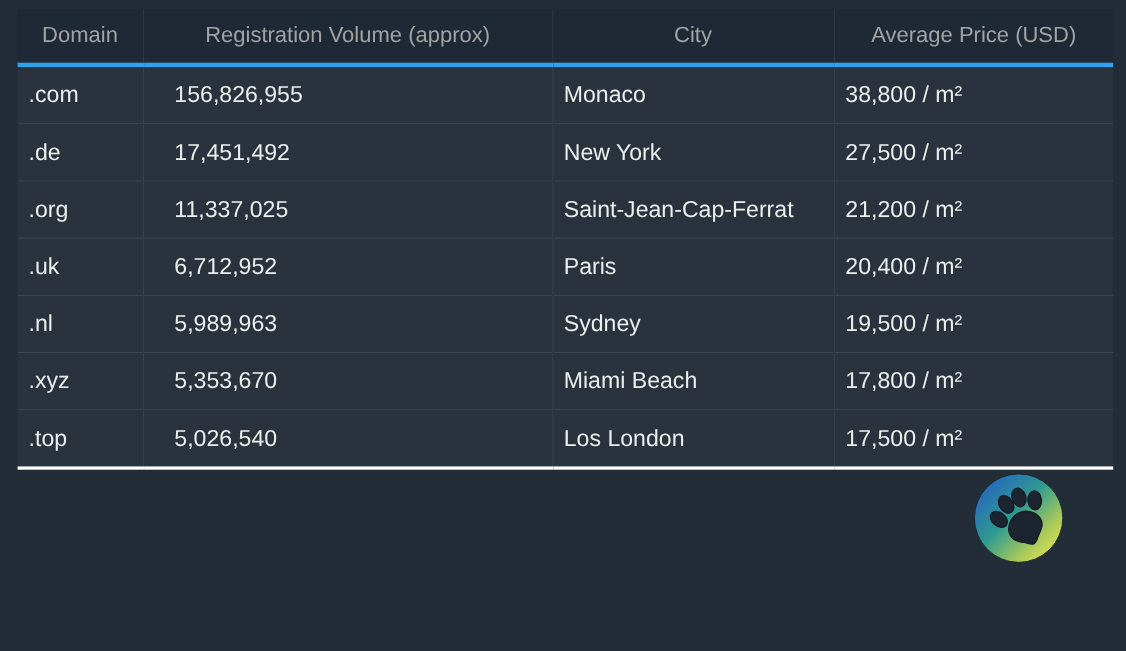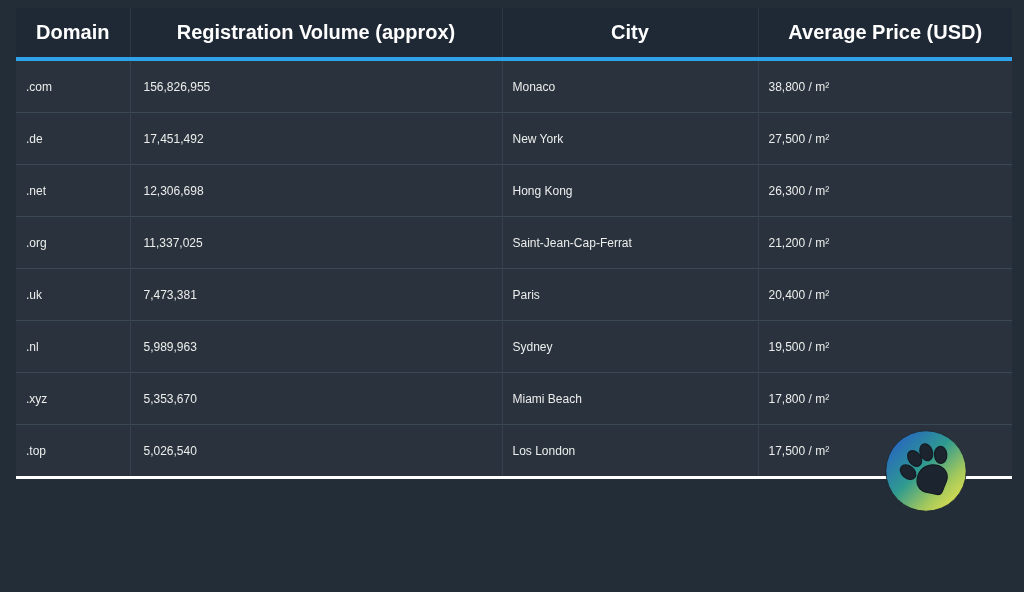--- a/index.html
+++ b/index.html
@@ -27,48 +27,48 @@
     table-layout: fixed;
     width: 996px;
   }
   col.col0 { width: 114px; }
   col.col1 { width: 372px; }
   col.col2 { width: 256px; }
   col.col3 { width: 254px; }
 
   thead th {
     background: #1f2935;
-    color: #ffffff;
-    font-weight: bold;
+    color: #a3a3a3;
+    font-weight: normal;
     font-size: 20px;
     height: 49px;
     vertical-align: middle;
     border-left: 1px solid #2c3845;
     border-bottom: 4px solid #2fa2eb;
     padding: 0;
   }
   thead th:first-child { border-left: none; }
 
   tbody td {
     background: #2a323d;
     color: #eceeec;
-    font-size: 12px;
+    font-size: 21px;
     height: 51px;
     vertical-align: middle;
     text-align: left;
     padding: 0 0 0 10px;
     border-left: 1px solid #36414d;
     border-top: 1px solid #3a4754;
     white-space: nowrap;
     overflow: hidden;
   }
   tbody td:first-child { border-left: none; }
   tbody tr:first-child td { border-top: none; }
   tbody tr:last-child td { border-bottom: 3px solid #ffffff; }
-  tbody td.col1 { padding-left: 13px; }
+  tbody td.col1 { padding-left: 28px; }
 
   .watermark {
     position: absolute;
     left: 885px;
     top: 430px;
     width: 82px;
     height: 82px;
     pointer-events: none;
   }
 </style>
@@ -100,34 +100,28 @@
             <td class="col2">Monaco</td>
             <td class="col3">38,800 / m²</td>
           </tr>
           <tr>
             <td class="col0">.de</td>
             <td class="col1">17,451,492</td>
             <td class="col2">New York</td>
             <td class="col3">27,500 / m²</td>
           </tr>
           <tr>
-            <td class="col0">.net</td>
-            <td class="col1">12,306,698</td>
-            <td class="col2">Hong Kong</td>
-            <td class="col3">26,300 / m²</td>
-          </tr>
-          <tr>
             <td class="col0">.org</td>
             <td class="col1">11,337,025</td>
             <td class="col2">Saint-Jean-Cap-Ferrat</td>
             <td class="col3">21,200 / m²</td>
           </tr>
           <tr>
             <td class="col0">.uk</td>
-            <td class="col1">7,473,381</td>
+            <td class="col1">6,712,952</td>
             <td class="col2">Paris</td>
             <td class="col3">20,400 / m²</td>
           </tr>
           <tr>
             <td class="col0">.nl</td>
             <td class="col1">5,989,963</td>
             <td class="col2">Sydney</td>
             <td class="col3">19,500 / m²</td>
           </tr>
           <tr>

